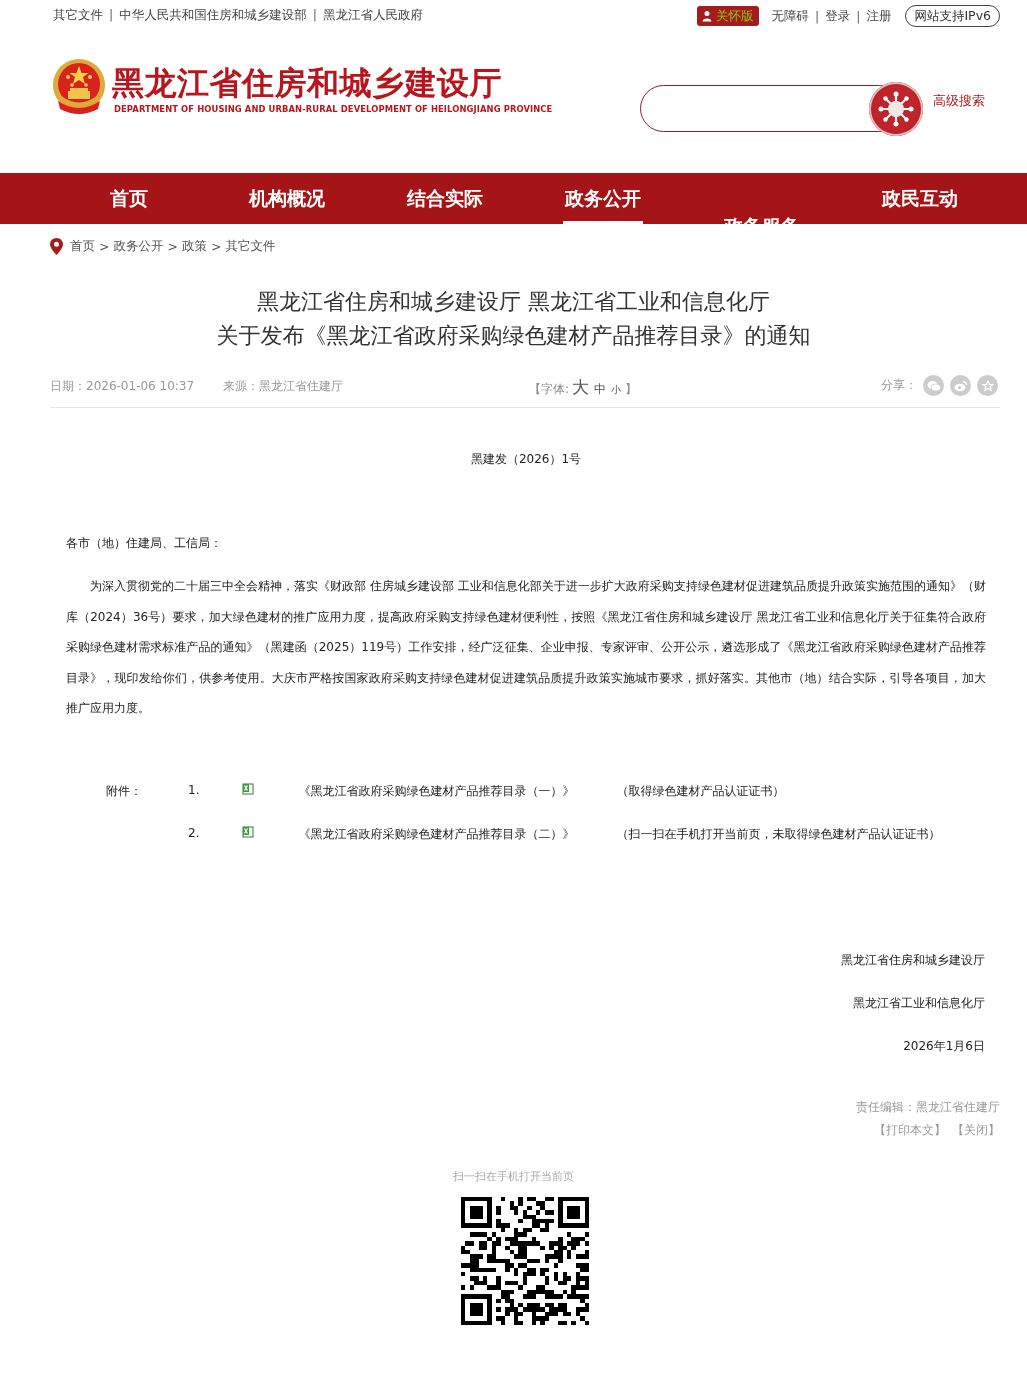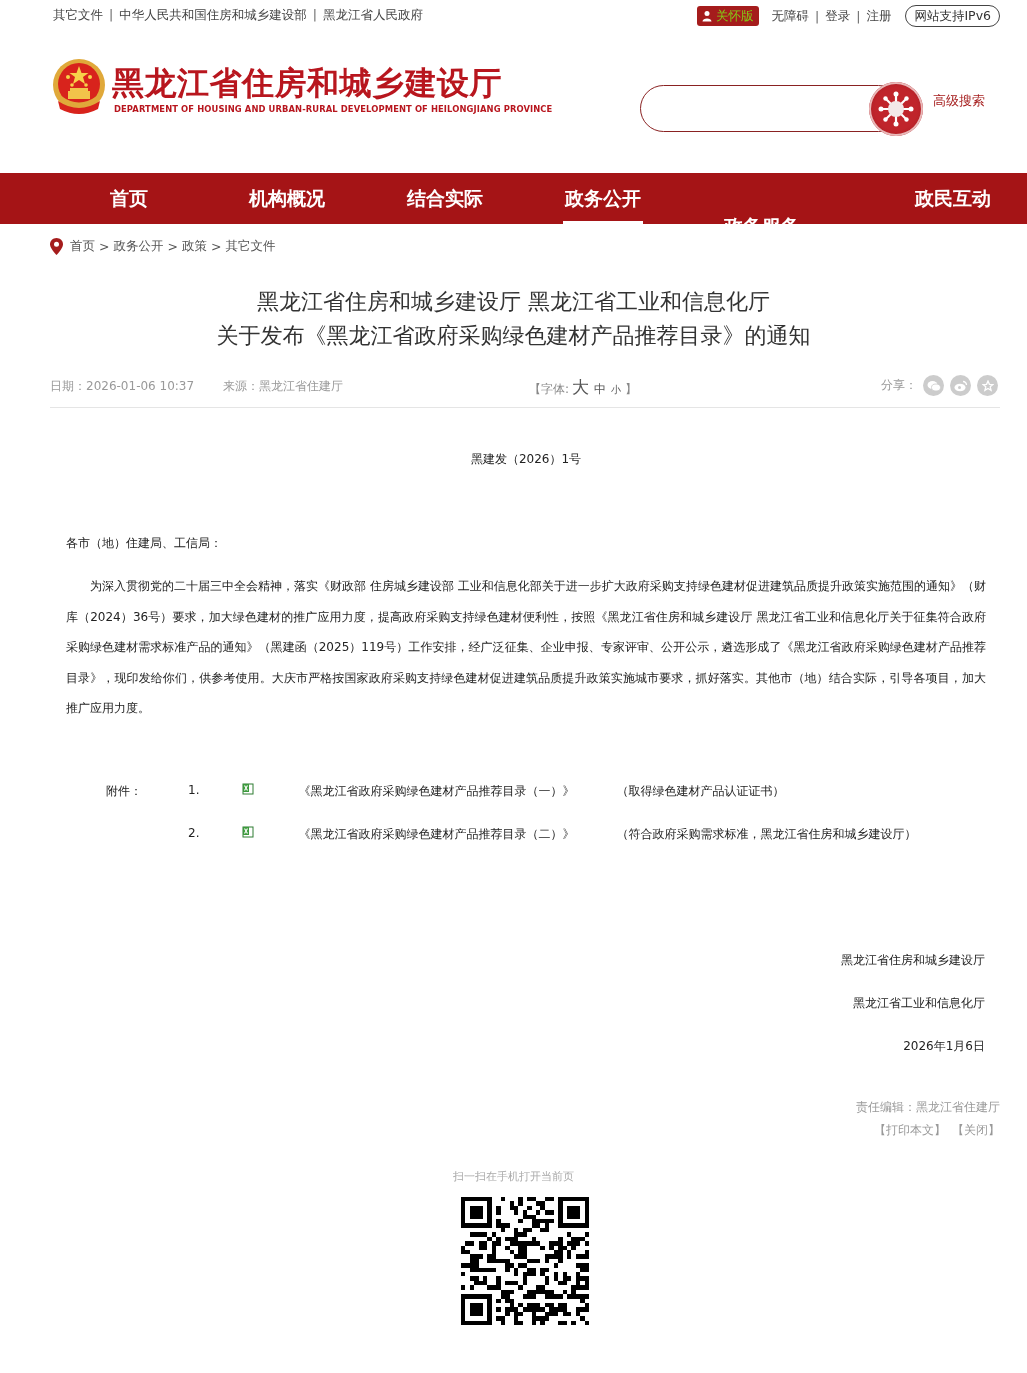--- a/index.html
+++ b/index.html
@@ -135,21 +135,21 @@
   </div>
   <a class="adv-search">高级搜索</a>
 </div>
 
 <div class="nav">
   <div class="nav-item" style="left:98px;width:62px;">首页</div>
   <div class="nav-item" style="left:246px;width:82px;">机构概况</div>
   <div class="nav-item" style="left:404px;width:82px;">结合实际</div>
   <div class="nav-item active" style="left:563px;width:80px;">政务公开</div>
   <div class="nav-item" style="left:721px;width:82px;margin-top:28px;">政务服务</div>
-  <div class="nav-item" style="left:879px;width:82px;margin-left:33px;">政民互动</div>
+  <div class="nav-item" style="left:879px;width:82px;">政民互动</div>
 </div>
 
 <div class="breadcrumb">
   <svg viewBox="0 0 13 17">
       <path d="M6.5 0 C2.9 0 0 2.8 0 6.3 C0 10.8 6.5 17 6.5 17 C6.5 17 13 10.8 13 6.3 C13 2.8 10.1 0 6.5 0 Z" fill="#a51c1c"></path>
       <circle cx="6.5" cy="6.3" r="2.5" fill="#fff"></circle>
     </svg>
   <a>首页</a>
   <span class="gt">&gt;</span>
   <a>政务公开</a>
@@ -217,21 +217,21 @@
   </div>
   <div class="attach" style="top:381px;">
     <span class="lbl"></span>
     <span class="num">2.</span>
     <svg class="xls" viewBox="0 0 12 12">
         <rect x="1" y="1" width="10" height="10" fill="#fff" stroke="#2e7d32" stroke-width="1"></rect>
         <rect x="1" y="1" width="6" height="8" fill="#3c9a3c"></rect>
         <path d="M2.5 2.5 L5.5 7.5 M5.5 2.5 L2.5 7.5" stroke="#fff" stroke-width="1.2"></path>
       </svg>
     <a>《黑龙江省政府采购绿色建材产品推荐目录（二）》</a>
-    <span>（符合政府采购需求标准，黑龙江省住房和城乡建设厅）</span>
+    <span>（扫一扫在手机打开当前页，未取得绿色建材产品认证证书）</span>
   </div>
 
   <div class="sign" style="top:507px;right:1px;">黑龙江省住房和城乡建设厅</div>
   <div class="sign" style="top:550px;right:1px;">黑龙江省工业和信息化厅</div>
   <div class="sign" style="top:593px;right:1px;">2026年1月6日</div>
 </div>
 
 <div class="editor">
   <span>责任编辑：</span><span>黑龙江省住建厅</span>
 </div>

